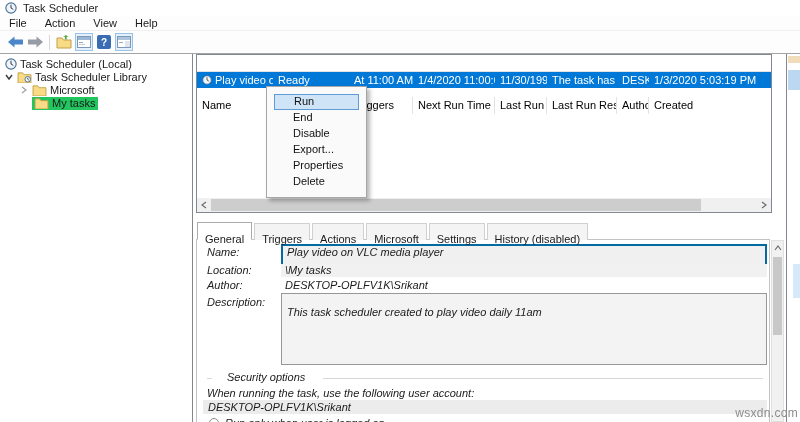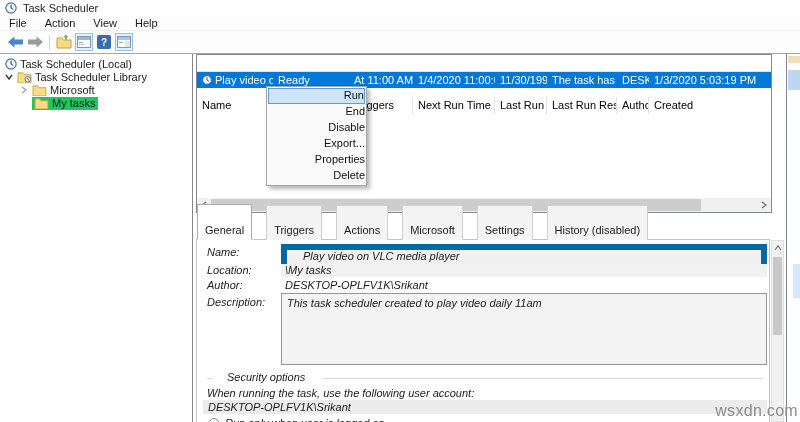--- a/index.html
+++ b/index.html
@@ -36,52 +36,52 @@
   .w0{width:76px}.w1{width:76px}.w2{width:64px}.w3{width:82px}.w4{width:52px}.w5{width:70px}.w6{width:32px}.w7{width:118px; border-right:none;}
   .lrow { position:absolute; left:0; top:17px; right:0; height:16px; display:flex; background:#0078d7; color:#fff; align-items:center; }
   .rc { height:16px; line-height:16px; padding-left:5px; overflow:hidden; white-space:nowrap; }
   .rc.name { display:flex; align-items:center; gap:3px; }
   .hscroll { position:absolute; left:0; right:0; bottom:0; height:14px; background:#f0f0f0; }
   .harrow { position:absolute; top:0; width:14px; height:14px; display:flex; align-items:center; justify-content:center; }
   .hthumb { position:absolute; top:1px; left:14px; width:490px; height:12px; background:#cdcdcd; }
 
   
   .cmenu { left:266px; top:86px; width:101px; background:#fafafa; border:1px solid #a6a6a6;
-    box-shadow:3px 3px 4px rgba(0,0,0,0.28); z-index:40; padding:1px;text-align:right; }
+    box-shadow:3px 3px 4px rgba(0,0,0,0.28); z-index:40; padding:7px; }
   .cmi { height:16px; line-height:15px; padding-left:19px; color:#111; cursor:default; }
   .cmi.hl { background:#cfe5f7; border:1px solid #5f9bd5; line-height:13px; }
 
   
   .tabstrip { left:197px; top:222px; height:18px; display:flex; align-items:flex-end; z-index:3; }
-  .tab { height:16px; line-height:15px; padding:17px 7px; background:#f4f4f4; border:1px solid #d0d0d0; border-bottom:none; margin-right:14px; white-space:nowrap; }
+  .tab { height:16px; line-height:15px; padding:8px 7px; background:#f4f4f4; border:1px solid #d0d0d0; border-bottom:none; margin-right:2px; white-space:nowrap; }
   .tab.active { height:18px; line-height:17px; background:#fff; border:1px solid #ababab; border-bottom:1px solid #fff; position:relative; z-index:4; }
   .pvbox { left:196px; top:239px; width:574px; height:183px; border:1px solid #c3c3c3; border-bottom:none; background:#fff; z-index:2;font-style:italic; }
   .flabel { position:absolute; left:10px; color:#222; }
-  .fname { position:absolute; left:84px; top:4px; width:486px; height:28px; background:#f0f0f0; border:6px solid #0369a1; line-height:13px; padding-left:16px; white-space:nowrap; overflow:hidden; }
+  .fname { position:absolute; left:84px; top:4px; width:486px; height:28px; background:#f0f0f0; border:2px solid #0369a1; line-height:13px; padding-left:4px; white-space:nowrap; overflow:hidden; }
   .floc { position:absolute; left:84px; top:24px; width:486px; height:13px; background:#f1f1f1; line-height:13px; padding-left:4px; }
   .fauth { position:absolute; left:88px; top:39px; line-height:13px; }
-  .fdesc { position:absolute; left:84px; top:53px; width:486px; height:72px; background:#f3f3f3; border:1px solid #979797; padding:3px 5px; line-height:13px; }
+  .fdesc { position:absolute; left:84px; top:53px; width:486px; height:72px; background:#f3f3f3; border:1px solid #979797; padding:12px 5px; line-height:13px; }
   .secgrp { position:absolute; left:10px; top:131px; display:flex; align-items:center; width:556px;gap:12px; }
   .secgrp .line { flex:1; height:1px; background:#d8d8d8; margin-left:6px; margin-top:2px; }
   .secgrp .lineL { width:5px; height:1px; background:#d8d8d8; margin-right:3px; margin-top:2px; }
   .seccap { position:absolute; left:10px; top:147px; }
   .secacct { position:absolute; left:6px; top:160px; width:564px; height:14px; background:#ececec; line-height:14px; padding-left:5px; }
   .radiorow { position:absolute; left:12px; top:177px; display:flex; align-items:center; gap:6px; }
   .radio { width:10px; height:10px; border:1px solid #8a8a8a; border-radius:50%; background:#fff; }
   .vscroll { left:771px; top:240px; width:13px; height:182px; background:#f1f1f1; border:1px solid #e0e0e0; }
   .vthumb { position:absolute; left:1px; top:16px; width:9px; height:78px; background:#c8c8c8; }
   .varrow { position:absolute; left:0; top:1px; width:11px; height:12px; display:flex; align-items:center; justify-content:center; }
 
   
   .rsliver { left:786px; top:54px; width:14px; height:368px; background:#fff; border-left:1px solid #828790; }
   .rs-hdr { position:absolute; left:1px; top:2px; width:13px; height:7px; background:#f2ddba; }
   .rs-sel { position:absolute; left:1px; top:16px; width:13px; height:20px; background:#bcd8f0; }
   .rs-sel2 { position:absolute; left:6px; top:210px; width:8px; height:34px; background:#d6e9fb; }
 
-  .watermark { right:2px; bottom:2px; color:#8c8c8c; font-size:16px; z-index:60; letter-spacing:0.3px; }
+  .watermark { right:2px; bottom:2px; color:#8c8c8c; font-size:12px; z-index:60; letter-spacing:0.3px; }
   svg { display:block; }
 </style>
 </head>
 <body>
 
 <div id="root">
 
   <div class="abs titlebar">
     <span>
       <svg width="12" height="12" viewBox="0 0 14 14">

